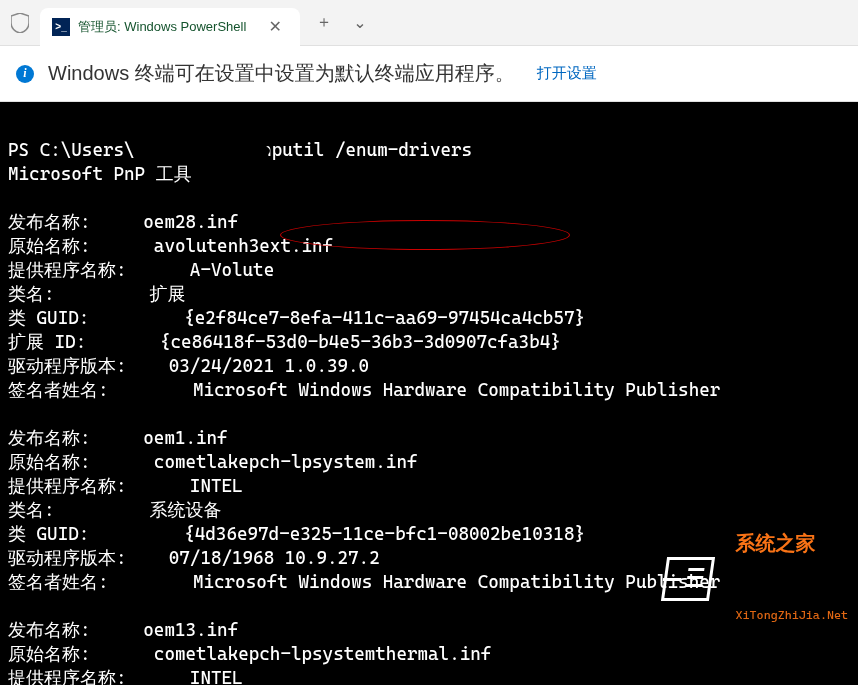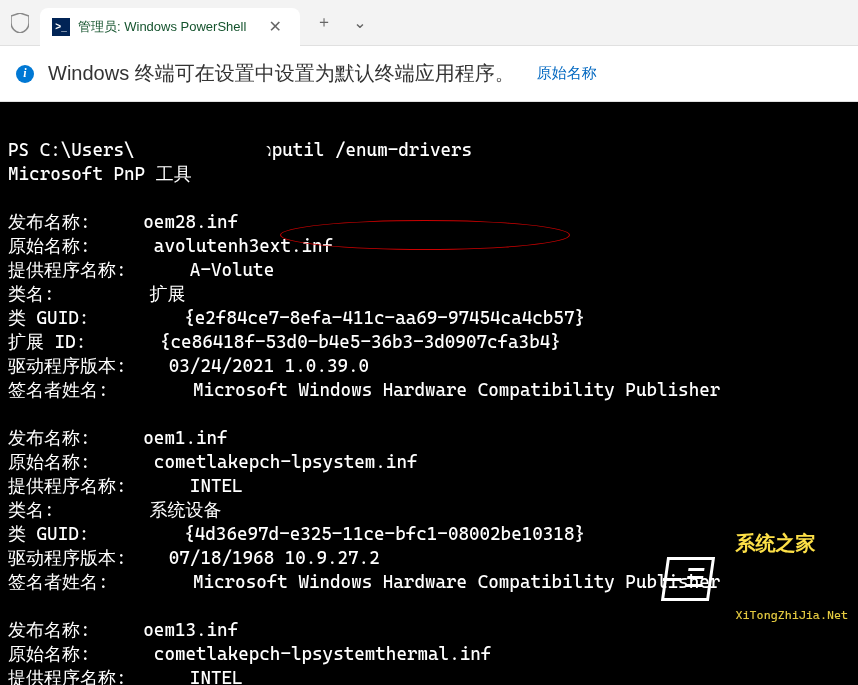--- a/index.html
+++ b/index.html
@@ -14,21 +14,21 @@
 .tab-btn { width: 32px; height: 32px; display: flex; align-items: center; justify-content: center; color: #666; cursor: pointer; }
 .infobar { height: 56px; background: #fff; display: flex; align-items: center; padding: 0 16px; gap: 14px; border-bottom: 1px solid #e0e0e0; }
 .info-icon { width: 18px; height: 18px; border-radius: 50%; background: #0078d4; color: #fff; display: flex; align-items: center; justify-content: center; font-size: 12px; font-weight: bold; font-style: italic; font-family: Georgia, serif; }
 .info-text { font-size: 20px; color: #333; }
 .info-link { color: #0067c0; cursor: pointer; margin-left: 8px; font-size: 15px; }
 .terminal { background: #000; color: #fff; height: calc(685px - 102px); padding: 12px 8px; font-family: "Cascadia Mono", Consolas, monospace; font-size: 18px; line-height: 24px; white-space: pre; overflow: hidden; position: relative; }
 .prompt-line { position: relative; }
 .redact { position: absolute; background: #000; border-radius: 50% / 70%; }
 .redact1 { left: 142px; top: 0px; width: 120px; height: 24px; }
 .circle { position: absolute; left: 280px; top: 118px; width: 290px; height: 30px; border: 1.5px solid #cc0000; border-radius: 50%; pointer-events: none; }
-.watermark { position: absolute; right: 10px; bottom: 10px; color: #fde047; display: flex; align-items: center; gap: 24px; pointer-events: none; }
+.watermark { position: absolute; right: 10px; bottom: 10px; color: #f97316; display: flex; align-items: center; gap: 24px; pointer-events: none; }
 .wm-logo { width: 48px; height: 44px; border: 3px solid #fff; transform: skewX(-8deg); position: relative; }
 .wm-logo::before { content: ''; position: absolute; left: -4px; top: 18px; width: 18px; height: 3px; background: #fff; }
 .wm-logo::after { content: ''; position: absolute; right: 6px; top: 8px; width: 16px; height: 3px; background: #fff; box-shadow: 0 8px 0 #fff, 0 16px 0 #fff; }
 .wm-text { font-size: 20px; font-weight: bold; }
 .wm-sub { font-size: 12px; opacity: .9; }
 </style>
 </head>
 <body>
 
 <div class="titlebar">
@@ -44,21 +44,21 @@
   </div>
   <div class="tab-controls">
     <div class="tab-btn">＋</div>
     <div class="tab-btn">⌄</div>
   </div>
 </div>
 
 <div class="infobar">
   <div class="info-icon">i</div>
   <span class="info-text">Windows 终端可在设置中设置为默认终端应用程序。</span>
-  <span class="info-link">原始名称</span>
+  <span class="info-link">打开设置</span>
 </div>
 
 <div class="terminal">
 <span class="prompt-line"><span>PS C:\Users\         &gt; </span><span>pnputil /enum-drivers</span><span class="redact redact1"></span></span>
 <span>Microsoft PnP 工具</span>
 
 <span>发布名称:</span>     <span>oem28.inf</span>
 <span>原始名称:</span>      <span>avolutenh3ext.inf</span>
 <span>提供程序名称:</span>      <span>A-Volute</span>
 <span>类名:</span>         <span>扩展</span>

